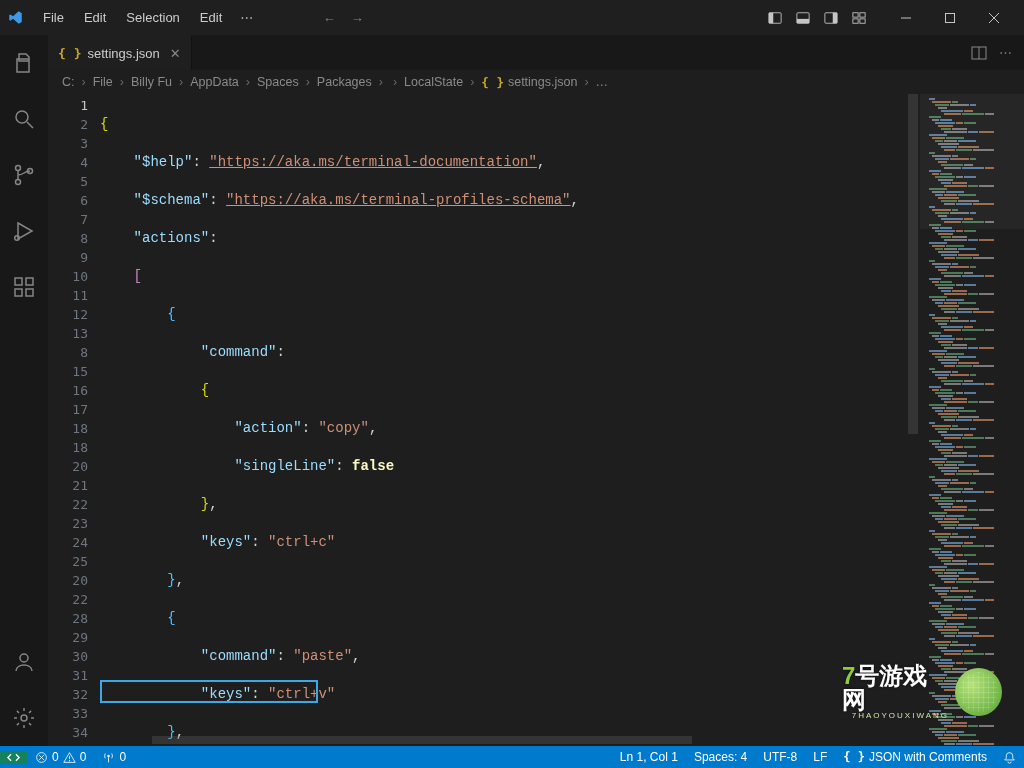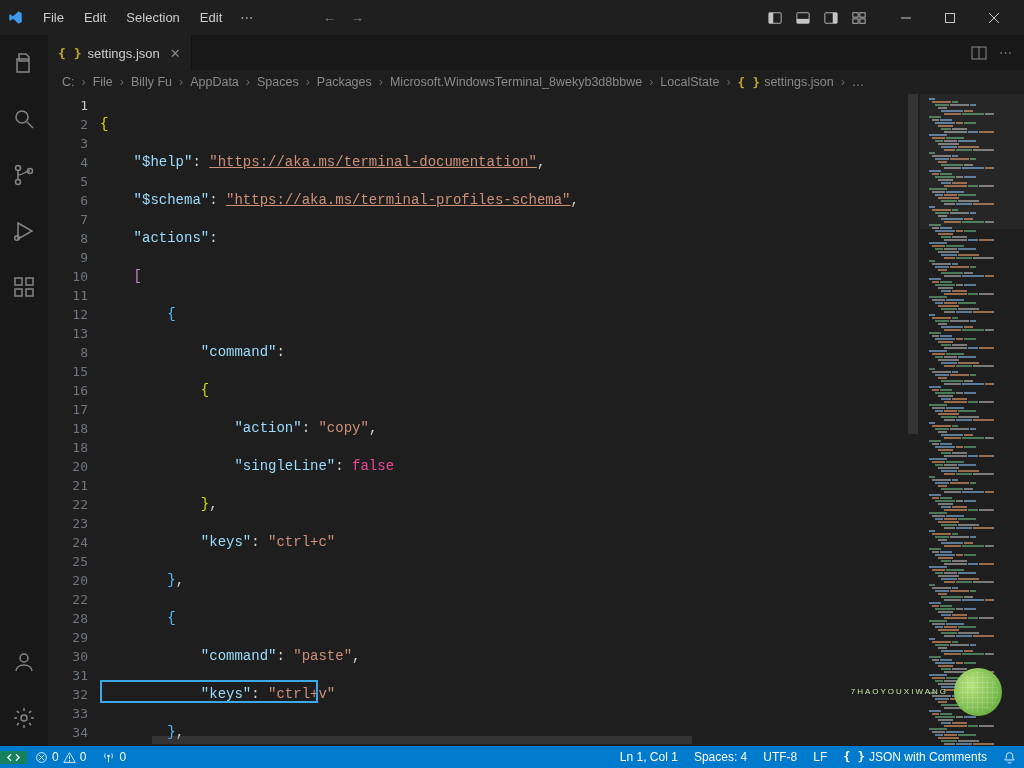--- a/index.html
+++ b/index.html
@@ -76,21 +76,21 @@
     position: relative; overflow: hidden;
   }
   .code .line { height: 19px; }
   .s-key   { color: #9cdcfe; }
   .s-str   { color: #ce9178; }
   .s-link  { color: #ce9178; text-decoration: underline; }
   .s-punc  { color: #d4d4d4; }
   .s-brace { color: #dcdc00; }
   .s-brack { color: #c586c0; }
   .s-brace2{ color: #4fc1ff; }
-  .s-kw    { color: #ec4899; }
+  .s-kw    { color: #fef9c3; font-weight: bold; }
   .highlight-box {
     position: absolute; left: 0px; top: calc(19px * 31 - 3px);
     width: 218px; height: 23px; border: 2px solid #3ba9e8; pointer-events: none;
   }
   .scrollbar-v {
     position: absolute; right: 0; top: 0; width: 14px; height: 100%;
   }
   .scrollbar-v .thumb {
     position: absolute; left: 2px; width: 10px; height: 340px; top: 0;
     background: rgba(121,121,121,0.25);
@@ -280,21 +280,20 @@
       <span class="crumb">File</span>
         <span class="sep">›</span>
       <span class="crumb">Billy Fu</span>
         <span class="sep">›</span>
       <span class="crumb">AppData</span>
         <span class="sep">›</span>
       <span class="crumb">Spaces</span>
         <span class="sep">›</span>
       <span class="crumb">Packages</span>
         <span class="sep">›</span>
-      <span class="crumb">Microsoft.WindowsTerminal_8wekyb3d8bbwe</span>
         <span class="sep">›</span>
       <span class="crumb">LocalState</span>
         <span class="sep">›</span>
       <span class="curly">{ }</span>
       <span class="crumb">settings.json</span>
         <span class="sep">›</span>
       <span class="crumb">…</span>
     </div>
 
     <div class="editor-wrap">
@@ -1522,16 +1521,17 @@
     <div class="sb-item">
       <svg width="13" height="13" viewBox="0 0 16 16">
           <path d="M8 2a4 4 0 014 4v3l2 2H2l2-2V6a4 4 0 014-4zM6 13a2 2 0 004 0" fill="none" stroke="#fff"></path>
         </svg>
     </div>
   </div>
 </div>
 
 <div class="watermark">
   <div class="wm-text">
+    <div class="wm-big"><span class="seven">7</span><span>号游戏网</span></div>
     <div class="wm-small">7HAOYOUXIWANG</div>
   </div>
   <div class="globe"></div>
 </div>
 
 </body></html>

